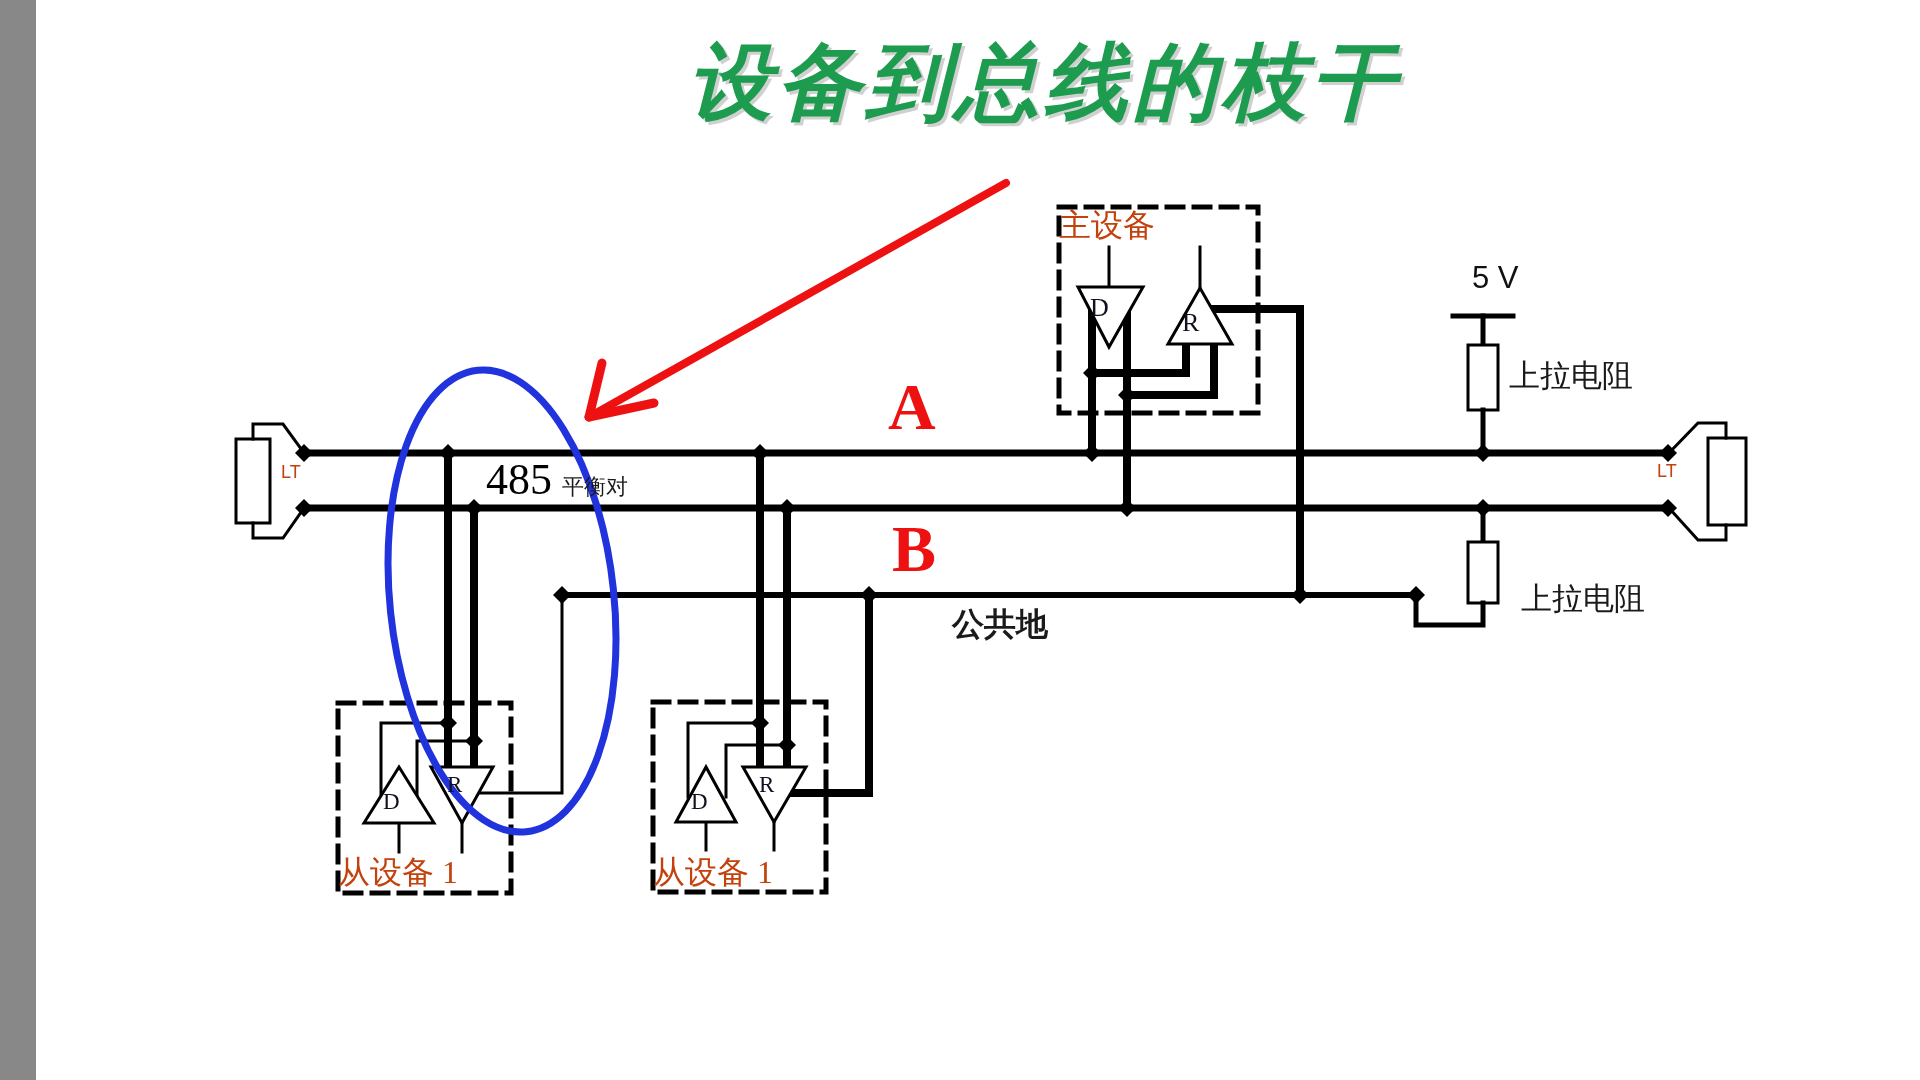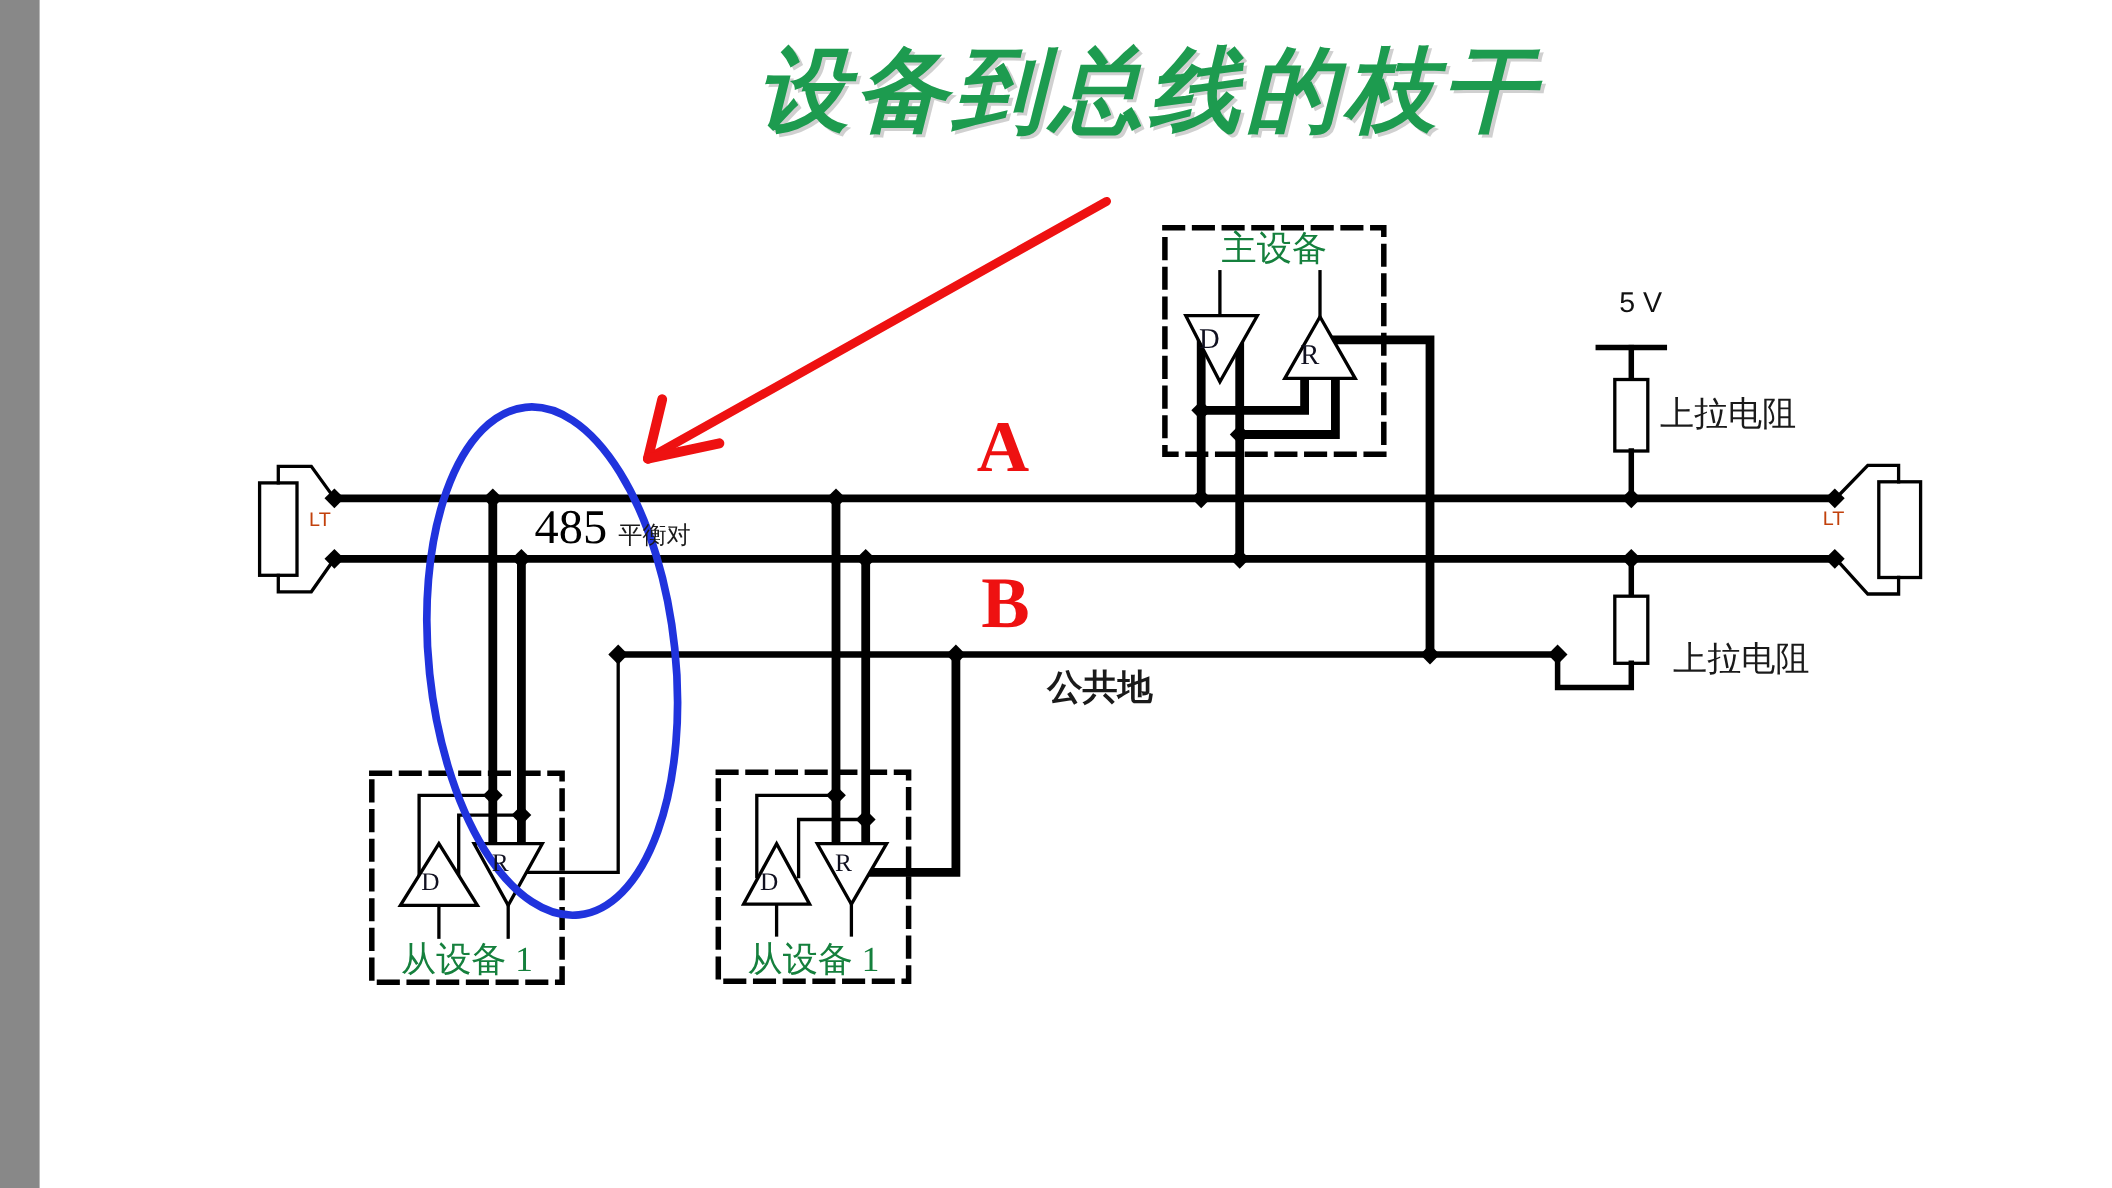--- a/index.html
+++ b/index.html
@@ -20,24 +20,24 @@
   .ab{font-size:66px;font-weight:bold;color:#ee1111;}
   #a-label{left:852px;top:374px;}
   #b-label{left:856px;top:516px;}
   #pair-label{left:450px;top:458px;color:#000;}
   #pair-label .num{font-size:44px;}
   #pair-label .txt{font-size:22px;color:#1a1a1a;margin-left:10px;}
   #gnd-label{left:916px;top:608px;font-size:32px;color:#1a1a1a;font-weight:bold;}
   .lt{font-size:18px;color:#c2410c;}
   #lt-left{left:245px;top:463px;}
   #lt-right{left:1621px;top:462px;}
-  #v5-label{left:1436px;top:262px;font-size:26px;color:#111;}
+  #v5-label{left:1436px;top:262px;font-size:31px;color:#111;}
   #pullup-label{left:1473px;top:360px;font-size:31px;color:#1a1a1a;}
   #pulldown-label{left:1485px;top:583px;font-size:31px;color:#1a1a1a;}
-  .devlbl{font-size:32px;color:#15803d;text-align:center;}
+  .devlbl{font-size:32px;color:#c2410c;text-align:left;}
   #master-label{left:1023px;top:209px;width:199px;}
   #s1-label{left:302px;top:856px;width:173px;}
   #s2-label{left:617px;top:856px;width:173px;}
   .dr{font-size:26px;color:#101020;}
   #d-master{left:1054px;top:295px;}
   #r-master{left:1146px;top:310px;}
   #d-s1{left:347px;top:790px;font-size:23px;}
   #r-s1{left:411px;top:773px;font-size:23px;}
   #d-s2{left:655px;top:790px;font-size:23px;}
   #r-s2{left:723px;top:773px;font-size:23px;}

